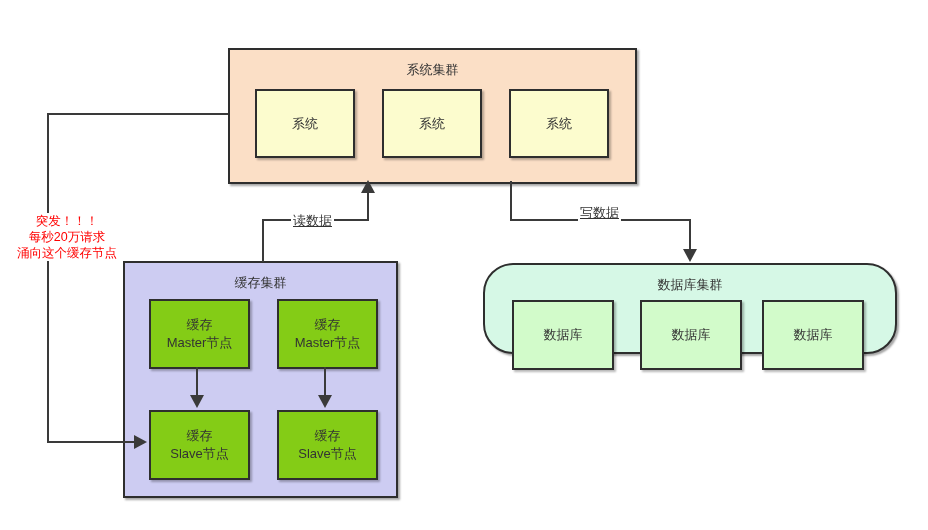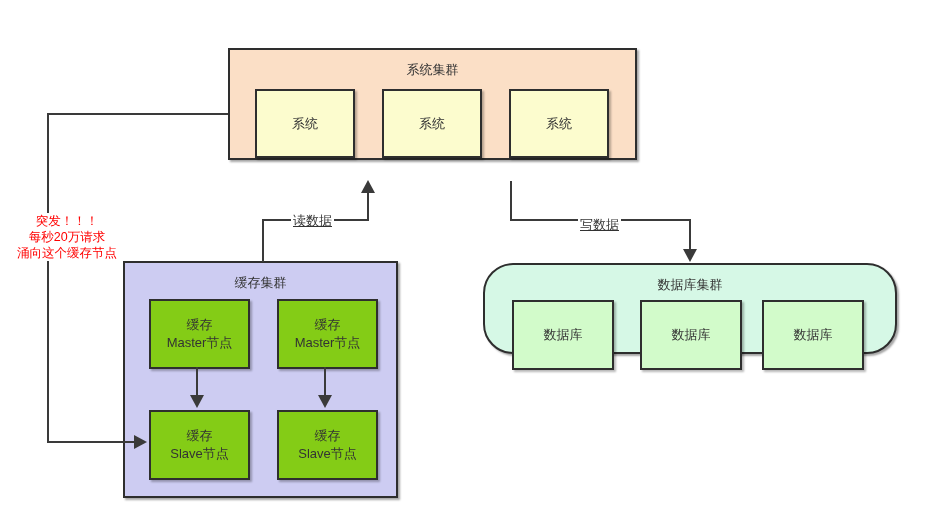--- a/index.html
+++ b/index.html
@@ -29,21 +29,21 @@
     display: flex;
     align-items: center;
     justify-content: center;
     text-align: center;
     font-size: 13px;
     line-height: 1.35;
     white-space: pre-line;
     color: #333;
     box-shadow: 2px 2px 2px rgba(0,0,0,0.28);
   }
-  #system-cluster   { left:228px; top:48px;  width:409px; height:112px; background:#fbdfc6; }
+  #system-cluster   { left:228px; top:48px;  width:409px; height:136px; background:#fbdfc6; }
   #system-cluster .node { background:#fcfcce; width:100px; height:69px; top:39px;text-align:center; }
   #sys-node-1 { left:25px; }  #sys-node-2 { left:152px; }  #sys-node-3 { left:279px; }
 
   #cache-cluster    { left:123px; top:261px; width:275px; height:237px; background:#cdccf2; }
   #cache-cluster .node { background:#84cc16; width:101px; height:70px; }
   #cache-master-1 { left:24px;  top:36px; }
   #cache-master-2 { left:152px; top:36px; }
   #cache-slave-1  { left:24px;  top:147px; }
   #cache-slave-2  { left:152px; top:147px; }
 
@@ -60,21 +60,21 @@
   .edge-label {
     position: absolute;
     background:#fff;
     font-size: 13px;
     padding: 0 2px;
     color:#333;
     white-space: nowrap;
     text-decoration: underline;
   }
   #read-label  { left:291px; top:212px; }
-  #write-label { left:578px; top:216px; }
+  #write-label { left:578px; top:204px; }
 
   #burst-annotation {
     position: absolute;
     left: 14px; top: 213px; width: 106px;
     text-align: center;
     color: #ff0000;
     font-size: 12.5px;
     line-height: 16px;
     background: #ffffff;
     white-space: pre-line;

